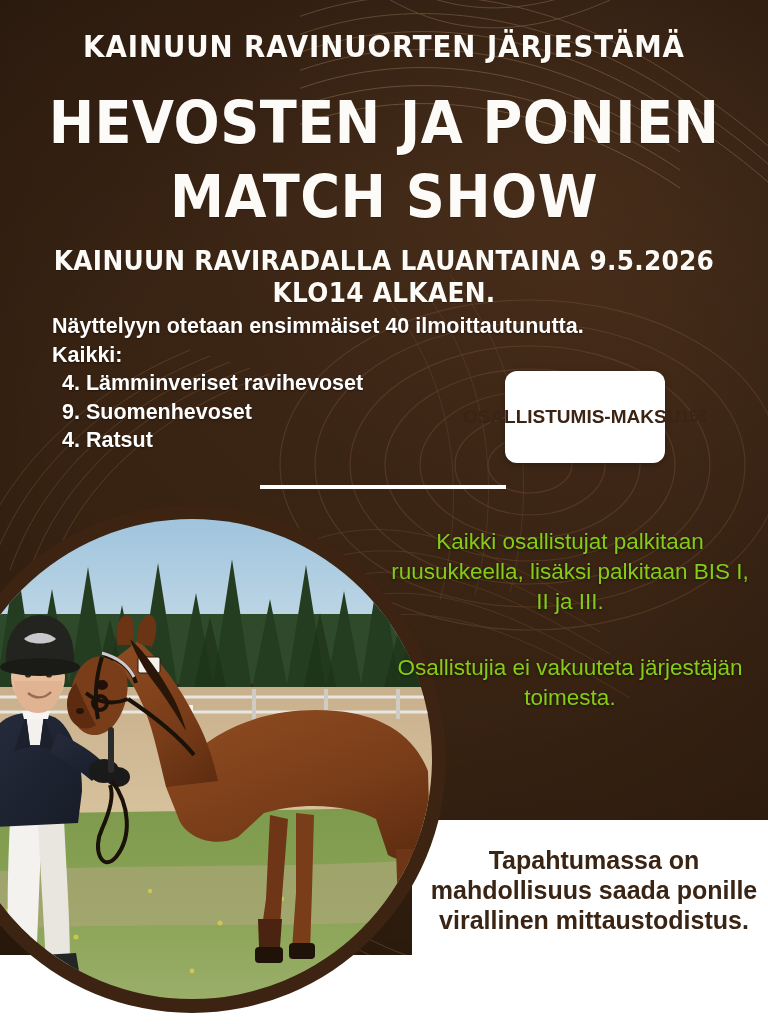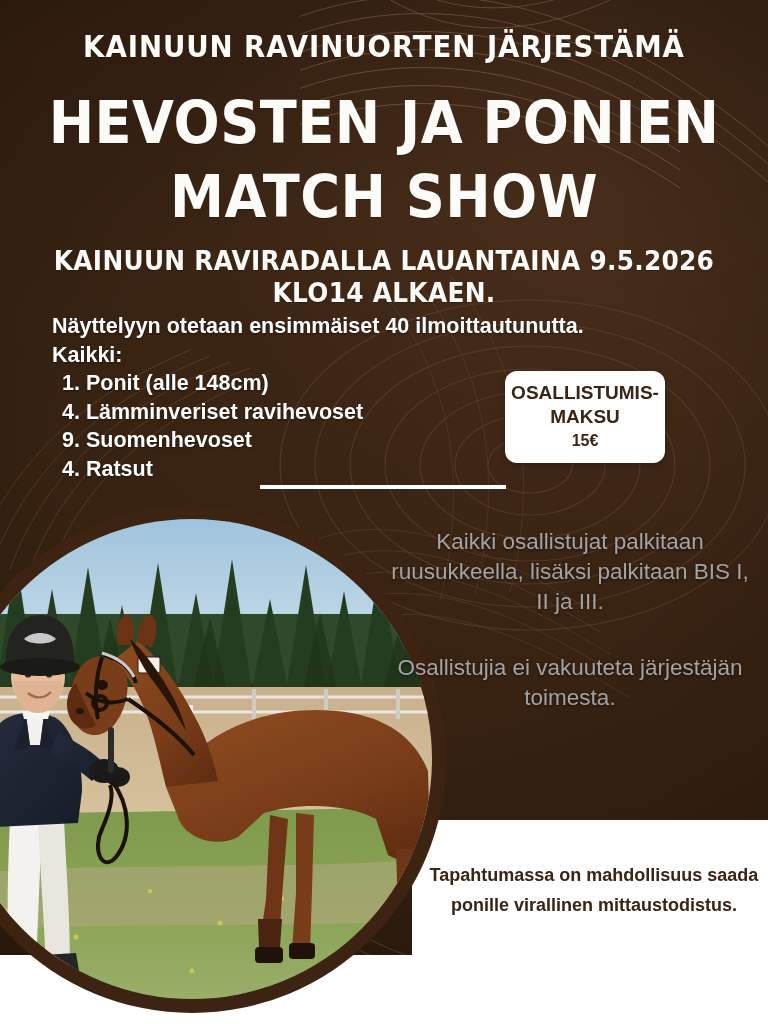--- a/index.html
+++ b/index.html
@@ -76,59 +76,59 @@
   }
   .info .lead{display:block;white-space:nowrap;}
   .info .luokat{display:block;}
   .info ol{margin:0;padding:0 0 0 10px;list-style:none;}
   .info ol li{display:block;}
 
   
   .fee{
     position:absolute;left:505px;top:371px;width:160px;height:92px;
     background:#ffffff;border-radius:12px;
-    display:flex;flex-direction:column;align-items:center;justify-content:center;
+    display:flex;flex-direction:row;align-items:center;justify-content:center;
     color:#3a2414;font-weight:bold;font-size:19px;line-height:24px;
     text-align:center;z-index:7;
     box-shadow:0 2px 6px rgba(0,0,0,.25);
   }
   .fee .l1{display:block;}
   .fee .l2{display:block;}
   .fee .l3{display:block;font-size:16px;}
 
   
   .divider{
     position:absolute;left:260px;top:485px;width:246px;height:4px;
     background:#ffffff;z-index:6;
   }
 
   
   .right-text{
     position:absolute;left:384px;top:527px;width:372px;
     text-align:center;font-size:22.5px;line-height:30px;
-    color:#a3a3a3;z-index:6;
+    color:#84cc16;z-index:6;
     text-shadow:0 1px 3px rgba(0,0,0,.55);
   }
   .right-text p{margin:0;}
   .right-text p.second{margin-top:36px;}
 
   
   .panel{
     position:absolute;left:0;right:0;top:955px;height:69px;
     background:#ffffff;z-index:3;
   }
   .panel-main{
     position:absolute;left:412px;top:820px;width:356px;height:135px;
     background:#ffffff;z-index:3;
   }
   .panel-text{
     position:absolute;left:420px;top:826px;width:348px;height:128px;
     display:flex;align-items:center;justify-content:center;
     text-align:center;color:#3a2414;font-weight:bold;
-    font-size:18px;line-height:30px;z-index:8;
+    font-size:25px;line-height:30px;z-index:8;
   }
 
   
   .photo-ring{
     position:absolute;left:-62px;top:505px;width:508px;height:508px;
     border-radius:50%;
     background:#3c2312;
     z-index:4;
   }
   .photo{
@@ -215,21 +215,20 @@
     <div>HEVOSTEN JA PONIEN</div>
     <div>MATCH SHOW</div>
   </div>
 
   <div class="grunge when">KAINUUN RAVIRADALLA LAUANTAINA 9.5.2026 KLO14 ALKAEN.</div>
 
   <div class="info">
     <span class="lead">Näyttelyyn otetaan ensimmäiset 40 ilmoittautunutta.</span>
     <span class="luokat">Kaikki:</span>
     <ol>
-      <li>1. Ponit (alle 148cm)</li>
       <li>4. Lämminveriset ravihevoset</li>
       <li>9. Suomenhevoset</li>
       <li>4. Ratsut</li>
     </ol>
   </div>
 
   <div class="fee">
     <span class="l1">OSALLISTUMIS-</span>
     <span class="l2">MAKSU</span>
     <span class="l3">15€</span>

